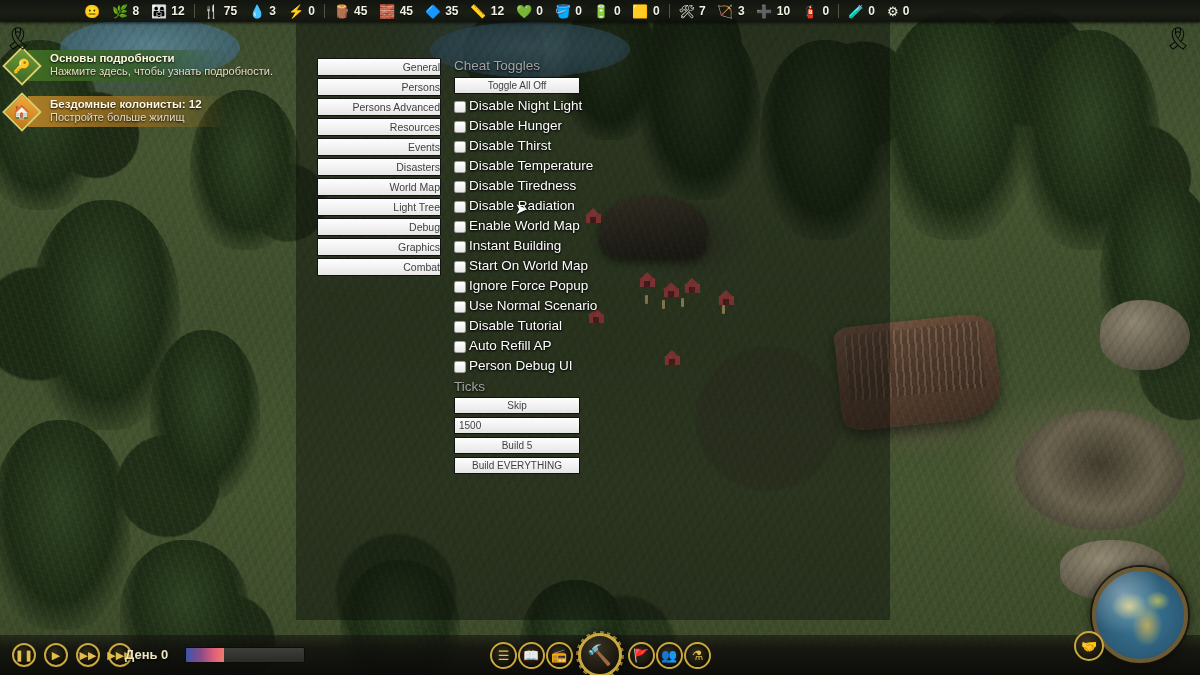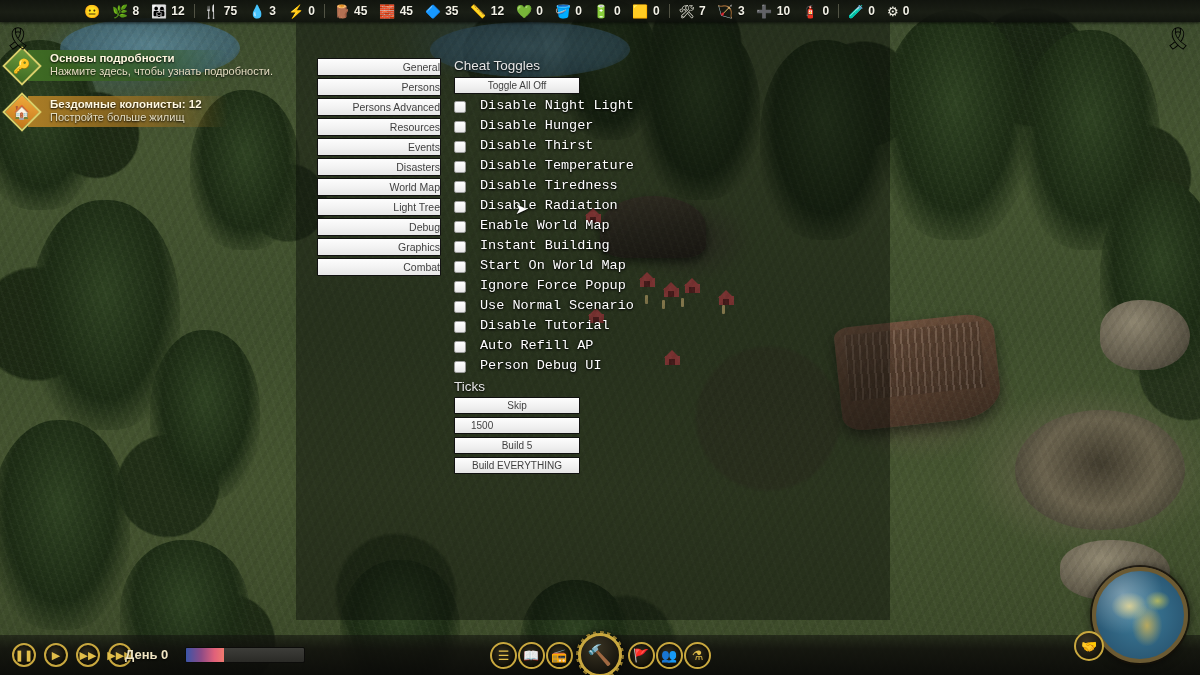--- a/index.html
+++ b/index.html
@@ -160,47 +160,47 @@
     height:18px; line-height:17px; text-align:right;
     font-size:10.5px; color:#3f3f3f;
     background:linear-gradient(180deg,#fdfdfd 0%,#f2f2f2 55%,#e6e6e6 100%);
     border:1px solid #111; border-radius:1px;
     cursor:pointer; user-select:none;
   }
   #cheats {
     position:absolute; left:454px; top:58px; width:126px; z-index:45;
   }
   .sec-title {
-    font-size:13.5px; color:#e5e5e5; text-shadow:0 1px 2px #000;
+    font-size:13.5px; color:#a3a3a3; text-shadow:0 1px 2px #000;
     margin-bottom:3px; line-height:1.15;
   }
   .wide-btn {
     height:17px; line-height:16px; text-align:center;
     font-size:10px; color:#3f3f3f;
     background:linear-gradient(180deg,#fdfdfd 0%,#f1f1f1 55%,#e5e5e5 100%);
     border:1px solid #111; border-radius:1px;
     cursor:pointer; user-select:none; margin-bottom:3px;
   }
   .cb-row {
-    display:flex; align-items:center; gap:14px;
-    height:20px; cursor:pointer; user-select:none;font-family:Liberation Mono, monospace;
+    display:flex; align-items:center; gap:3px;
+    height:20px; cursor:pointer; user-select:none;
   }
   .cb-box {
     width:12px; height:12px; flex:0 0 12px;
     background:linear-gradient(180deg,#fff,#e8e8e8);
     border:1px solid #9a9a9a; border-radius:2px;
   }
   .cb-label {
     font-size:13.5px; color:#fff; text-shadow:0 1px 2px #000, 0 0 3px rgba(0,0,0,.8);
     white-space:nowrap; line-height:1.1;
   }
   .ticks-title { margin-top:2px; }
   .txt-input {
     height:17px; line-height:16px;
-    font-size:10px; color:#3f3f3f; padding:0 16px;
+    font-size:10px; color:#3f3f3f; padding:0 4px;
     background:linear-gradient(180deg,#fdfdfd 0%,#f1f1f1 55%,#e5e5e5 100%);
     border:1px solid #111; border-radius:1px; margin-bottom:3px;
   }
 
   
   #bottombar {
     position:absolute; left:0; bottom:0; width:1200px; height:40px; z-index:30;
     background:linear-gradient(180deg, rgba(18,18,14,.55) 0%, rgba(16,16,12,.88) 35%, rgba(10,10,8,.94) 100%);
   }
   .rnd {

